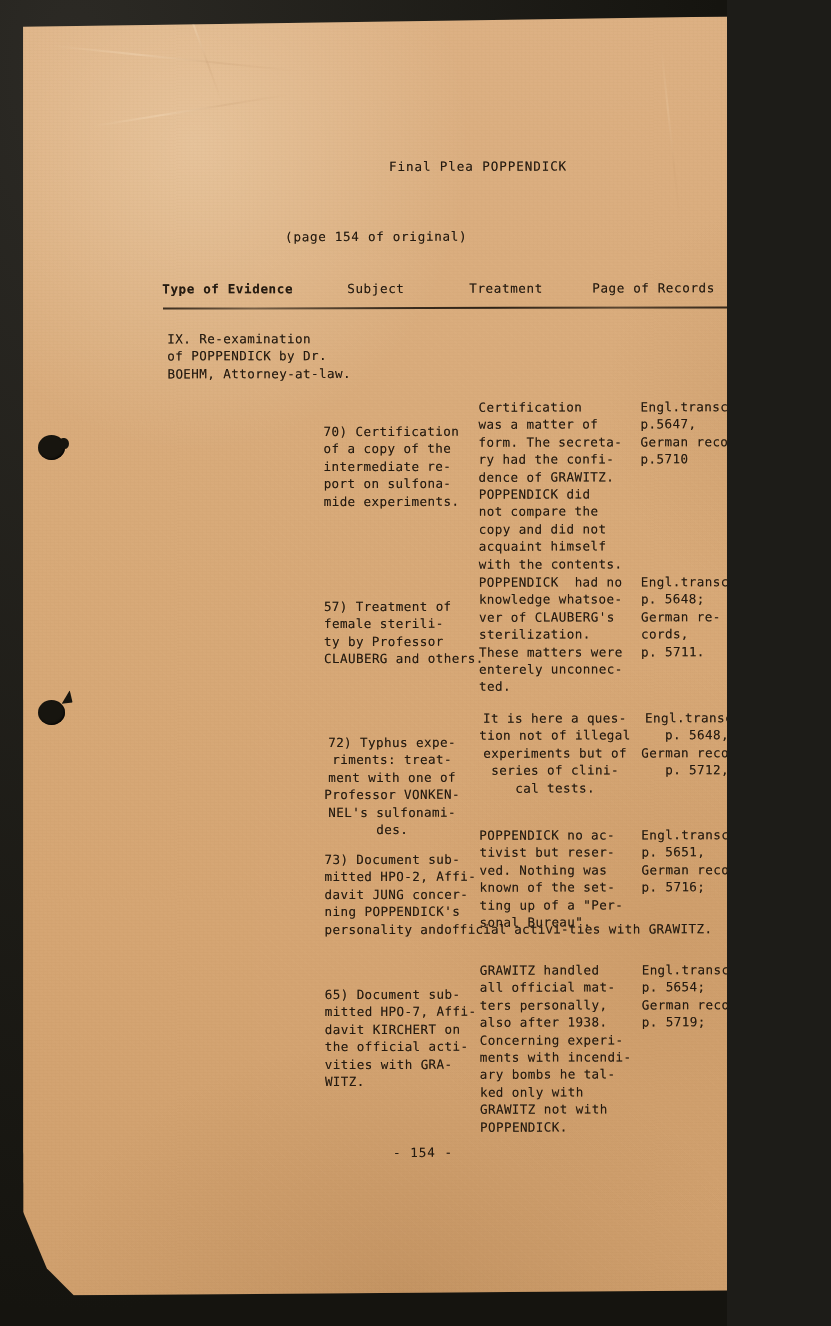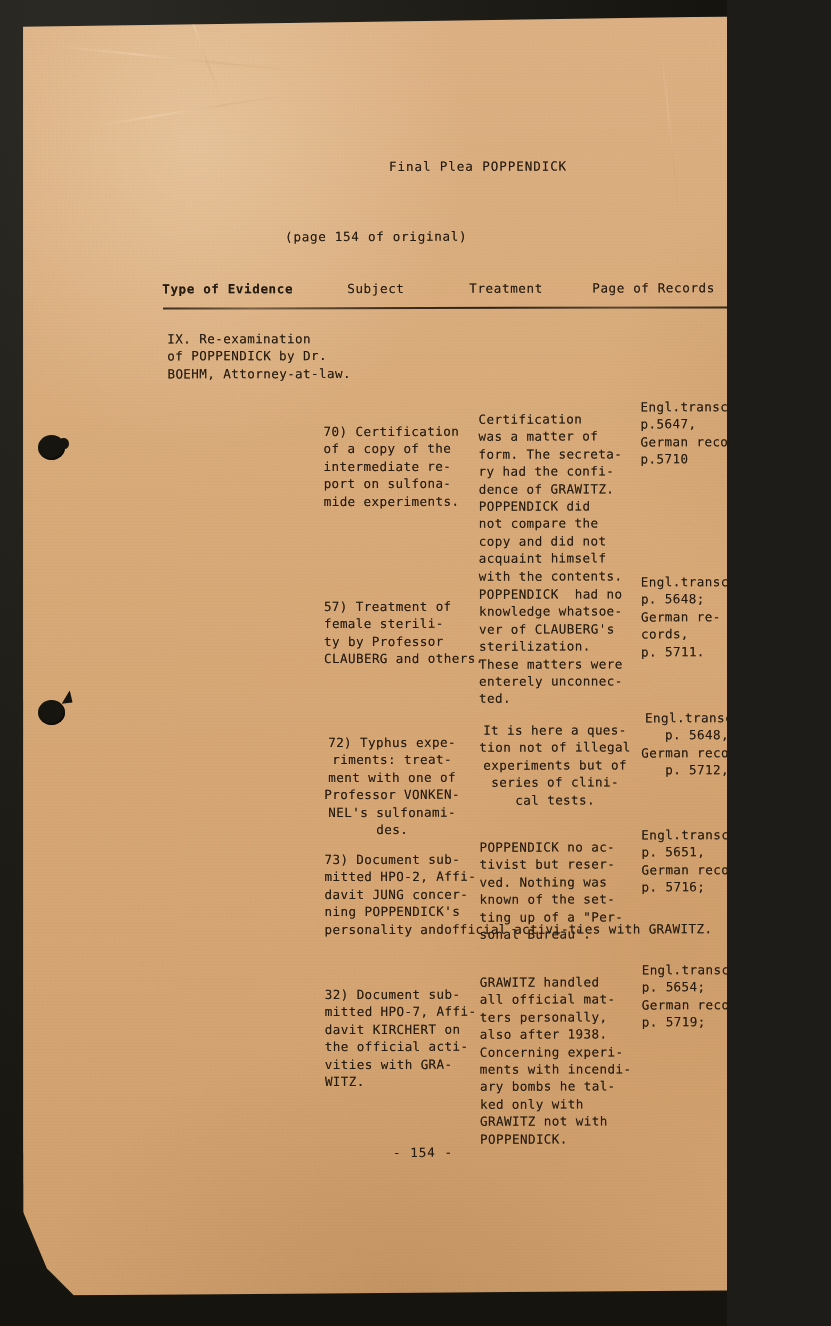--- a/index.html
+++ b/index.html
@@ -170,21 +170,21 @@
        rgba(36,26,16,.88) 0%, rgba(36,26,16,.55) 16%, rgba(36,26,16,.85) 38%,
        rgba(36,26,16,.95) 58%, rgba(36,26,16,.70) 80%, rgba(36,26,16,.9) 100%);
     z-index: 2;
   }
 
   .section    { left: 168px; top: 330px; }
 
   
   .entry { position: absolute; }
   .entry .c-type  { position: absolute; left: 0px;   top: 0; margin-top: 24px; }
-  .entry .c-subj  { position: absolute; left: 155px; top: 12px; }
+  .entry .c-subj  { position: absolute; left: 155px; top: 0; }
   .entry .c-page  { position: absolute; left: 317px; top: 0; }
 
   .e70 { left: 324px; top: 399px; }
   .e71 { left: 324px; top: 574px; }
   .e72 { left: 324px; top: 710px; text-align: center; }
   .e73 { left: 324px; top: 827px; }
   .e74 { left: 324px; top: 962px; }
 
   
   .strike-bold { font-weight: normal; letter-spacing: .2px; }
@@ -298,21 +298,21 @@
 known of the set-
 ting up of a "Per-
 sonal Bureau".</div>
       <div class="c-page">Engl.transcr,
 p. 5651,
 German records
 p. 5716;</div>
     </div>
 
     <div class="entry e74">
-      <div class="c-type">32) Document sub-
+      <div class="c-type">65) Document sub-
 mitted HPO-7, Affi-
 davit KIRCHERT on
 the official acti-
 vities with GRA-
 WITZ.</div>
       <div class="c-subj">GRAWITZ handled
 all official mat-
 ters personally,
 also after 1938.
 Concerning experi-

